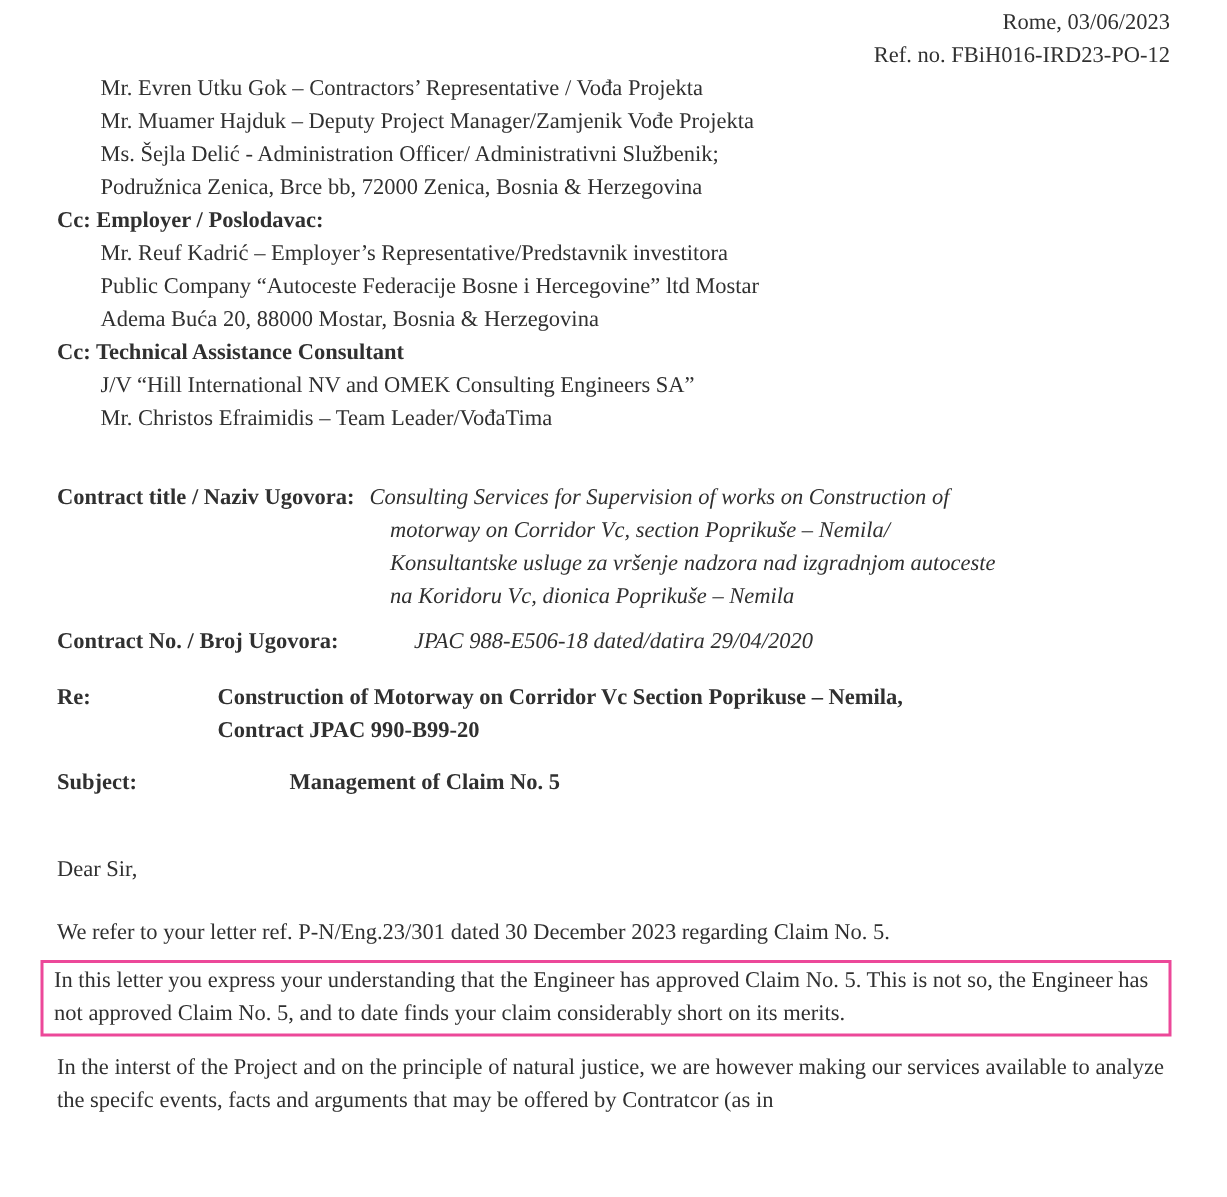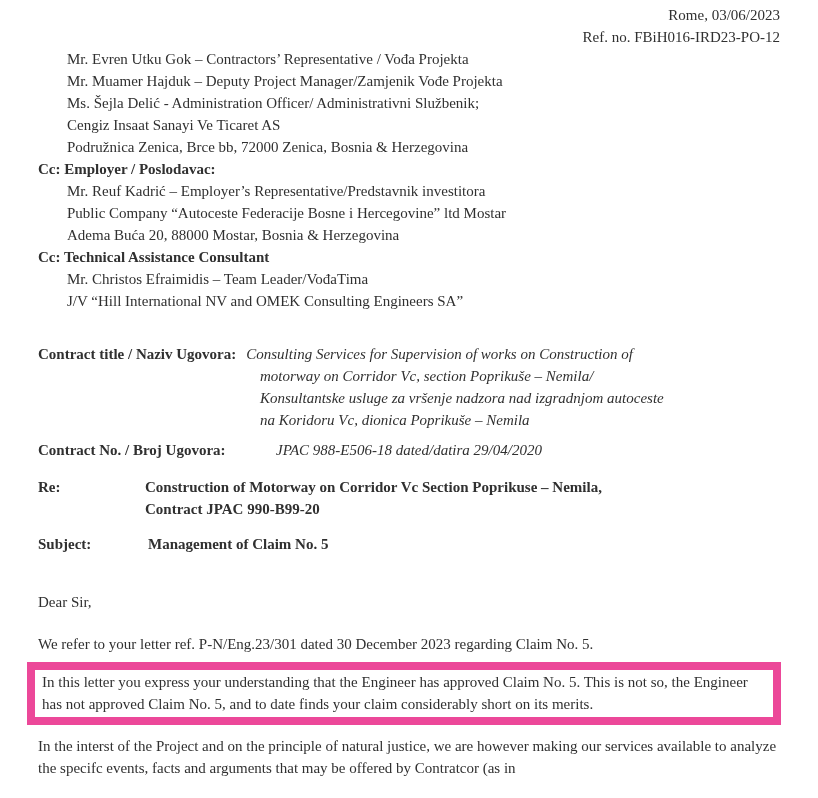--- a/index.html
+++ b/index.html
@@ -26,58 +26,57 @@
   .addr-line { margin-left: 29px; }
   .title-block { margin-top: 31px; }
   .row { display: flex; align-items: flex-start; }
   .row .lbl { font-weight: bold; white-space: nowrap; }
   .title-row .lbl { margin-right: 10px; }
   .title-cont { margin-left: 222px; }
   .contract-no-row { margin-top: 8px; gap: 12px; }
   .contract-no-row .lbl { flex: 0 0 226px; }
   .re-row { margin-top: 15px; }
   .re-row .lbl { flex: 0 0 107px; }
-  .subject-row { margin-top: 13px; }
+  .subject-row { margin-top: 13px; gap: 45px; }
   .subject-row .lbl { flex: 0 0 110px; }
   .salutation { margin-top: 36px; }
   .ref-para { margin-top: 20px; }
   .highlight-box {
     margin-top: 7px;
     margin-left: -11px;
     margin-right: 13px;
-    border: 8px solid #ec4899;
+    border: 2px solid #ec4899;
     padding: 1px 10px 2px 7px;
   }
   .closing-para { margin-top: 10px; }
 </style>
 </head>
 <body>
 
 <div class="page">
 
   <div class="header">
     <div>Rome, 03/06/2023</div>
     <div>Ref. no. FBiH016-IRD23-PO-12</div>
   </div>
 
   <div>
     <div class="addr-line">Mr. Evren Utku Gok – Contractors’ Representative / Vođa Projekta</div>
     <div class="addr-line">Mr. Muamer Hajduk – Deputy Project Manager/Zamjenik Vođe Projekta</div>
     <div class="addr-line">Ms. Šejla Delić - Administration Officer/ Administrativni Službenik;</div>
-    <div class="addr-line">Cengiz Insaat Sanayi Ve Ticaret AS</div>
     <div class="addr-line">Podružnica Zenica, Brce bb, 72000 Zenica, Bosnia &amp; Herzegovina</div>
 
     <div class="bold">Cc: Employer / Poslodavac:</div>
     <div class="addr-line">Mr. Reuf Kadrić – Employer’s Representative/Predstavnik investitora</div>
     <div class="addr-line">Public Company “Autoceste Federacije Bosne i Hercegovine” ltd Mostar</div>
     <div class="addr-line">Adema Buća 20, 88000 Mostar, Bosnia &amp; Herzegovina</div>
 
     <div class="bold">Cc: Technical Assistance Consultant</div>
+    <div class="addr-line">J/V “Hill International NV and OMEK Consulting Engineers SA”</div>
     <div class="addr-line">Mr. Christos Efraimidis – Team Leader/VođaTima</div>
-    <div class="addr-line">J/V “Hill International NV and OMEK Consulting Engineers SA”</div>
   </div>
 
   <div class="title-block">
     <div class="row title-row">
       <span class="lbl">Contract title / Naziv Ugovora:</span>
       <span class="italic">Consulting Services for Supervision of works on Construction of</span>
     </div>
     <div class="italic title-cont">motorway on Corridor Vc, section Poprikuše – Nemila/</div>
     <div class="italic title-cont">Konsultantske usluge za vršenje nadzora nad izgradnjom autoceste</div>
     <div class="italic title-cont">na Koridoru Vc, dionica Poprikuše – Nemila</div>

